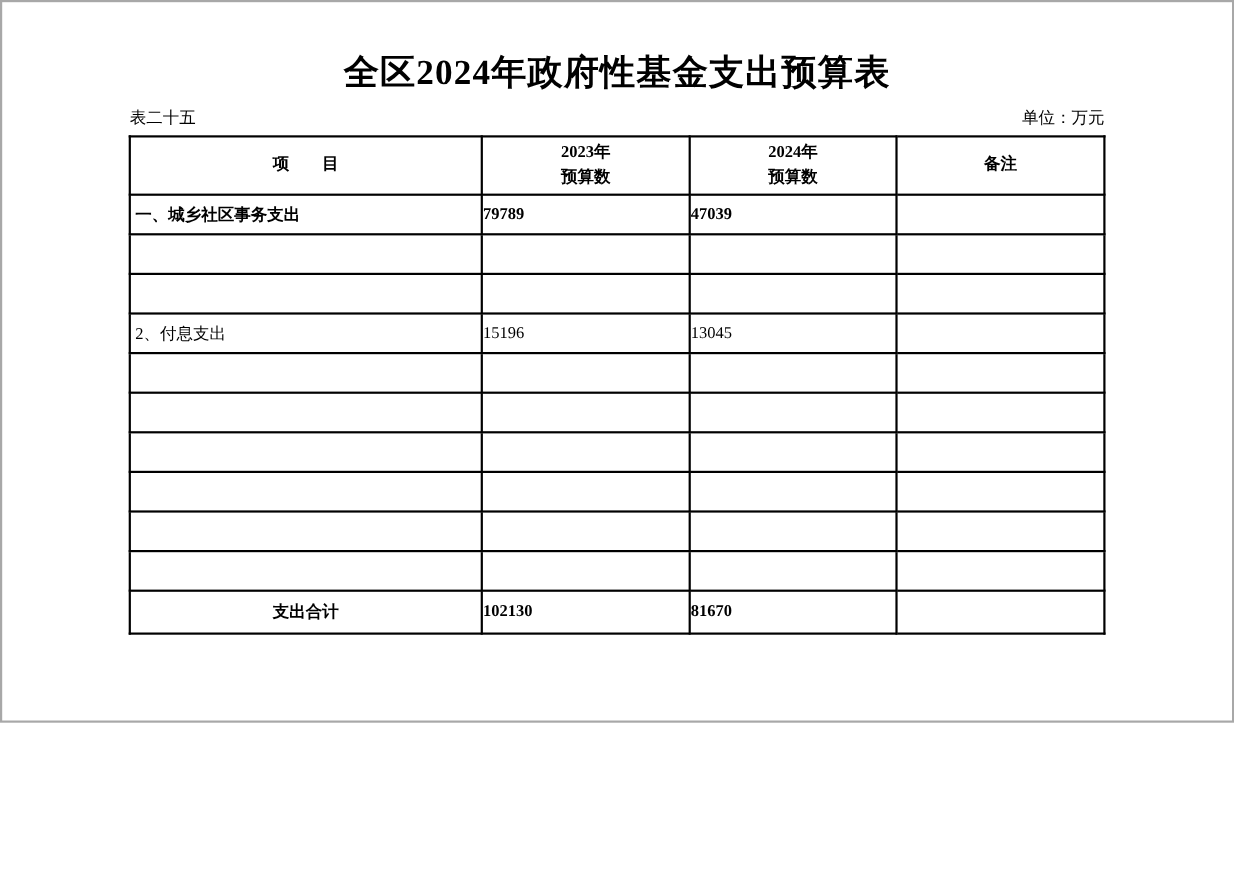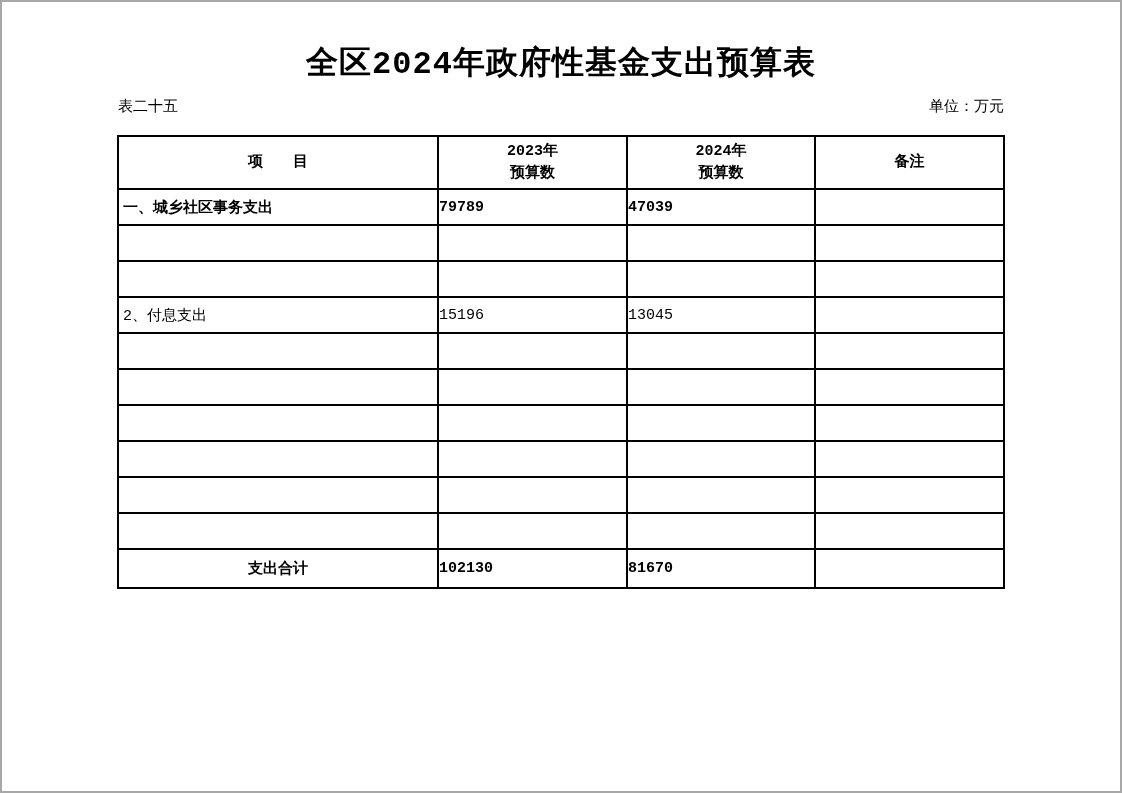--- a/index.html
+++ b/index.html
@@ -6,36 +6,35 @@
   html, body { background: #ffffff; }
   body {
     width: 1122px;
     height: 793px;
     font-family: "Liberation Serif", "DejaVu Serif", serif;
     color: #000000;
     overflow: hidden;
   }
   .page {
     width: 1122px;
-    height: 793px;
+    height: 657px;
     background: #ffffff;
     border: 2px solid #a8a8a8;
     padding-top: 44px;
-    font-family: Liberation Mono, monospace;
   }
   .doc-title {
     text-align: center;
     font-size: 32px;
     font-weight: 700;
     letter-spacing: 1px;
     line-height: 1.2;
   }
   .meta-row {
     width: 886px;
-    margin: 15px auto 18px auto;
+    margin: 15px auto 6px auto;
     display: flex;
     justify-content: space-between;
     align-items: flex-end;
     font-size: 15px;
     line-height: 1.2;
   }
   table.budget {
     width: 886px;
     margin: 0 auto;
     border-collapse: collapse;

